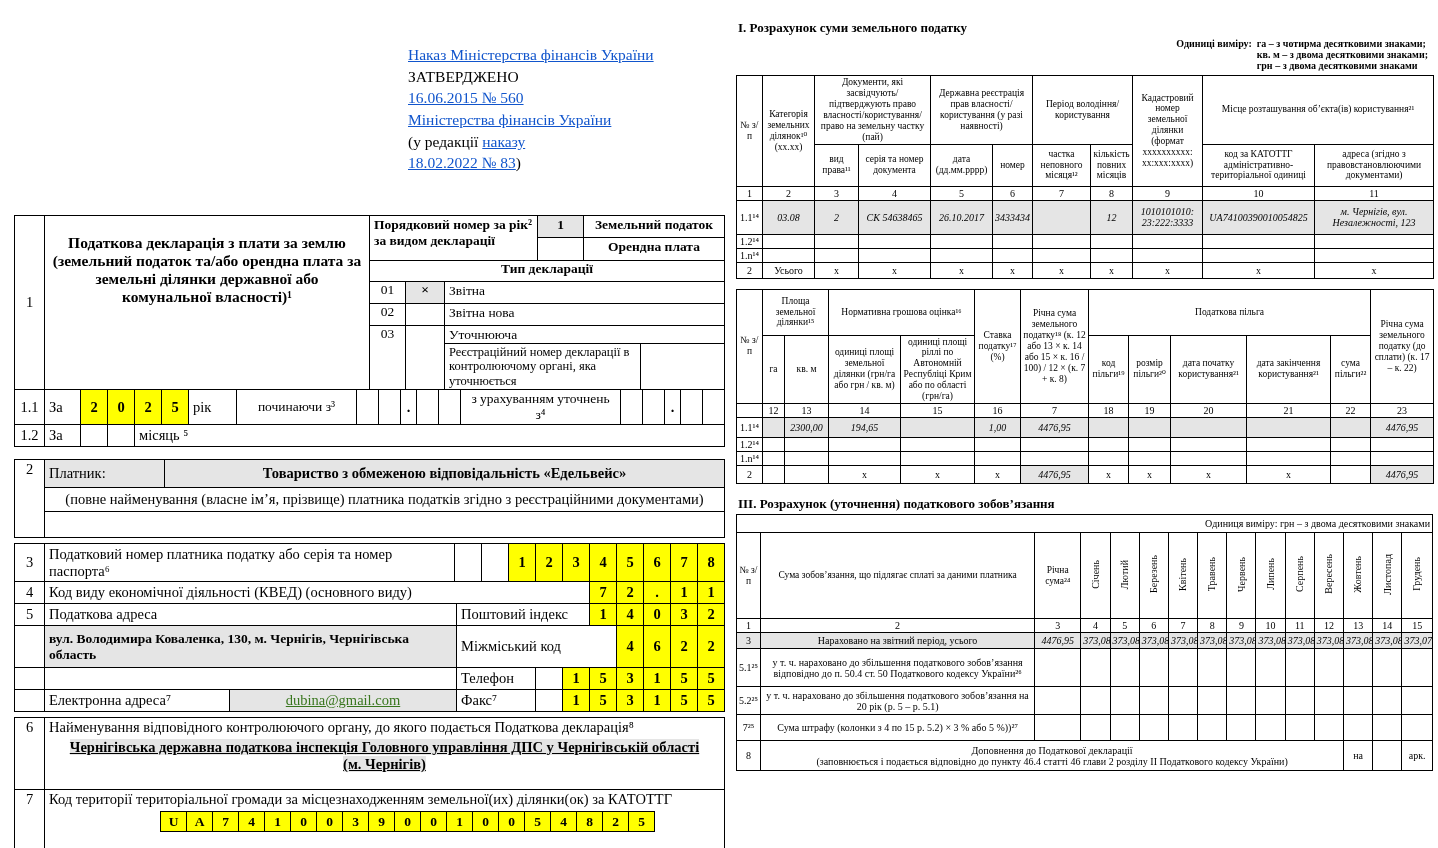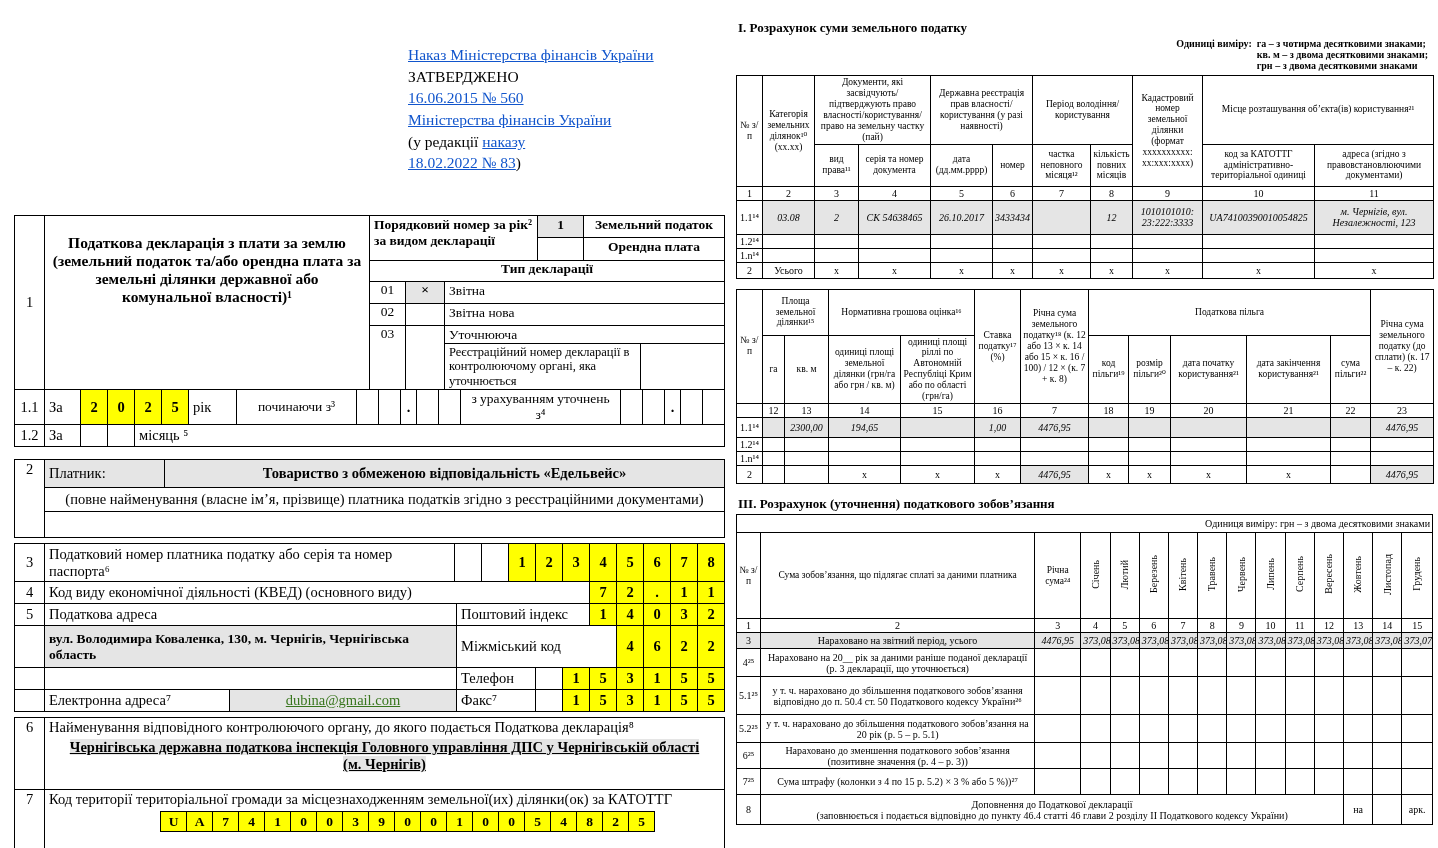--- a/index.html
+++ b/index.html
@@ -664,74 +664,40 @@
         <td class="yl val">373,08</td>
         <td class="yl val">373,08</td>
         <td class="yl val">373,08</td>
         <td class="yl val">373,08</td>
         <td class="yl val">373,08</td>
         <td class="yl val">373,08</td>
         <td class="yl val">373,08</td>
         <td class="yl val">373,08</td>
         <td class="yl val">373,07</td>
       </tr>
-      <tr style="height:28px">
-        <td>4²⁵</td>
-        <td class="lft">Нараховано на 20__ рік за даними раніше поданої декларації (р. 3 декларації, що уточнюється)</td>
-        <td></td>
-            <td></td>
-            <td></td>
-            <td></td>
-            <td></td>
-            <td></td>
-            <td></td>
-            <td></td>
-            <td></td>
-            <td></td>
-            <td></td>
-            <td></td>
-            <td></td>
-      </tr>
       <tr style="height:38px">
         <td>5.1²⁵</td>
         <td class="lft">у т. ч. нараховано до збільшення податкового зобов’язання відповідно до п. 50.4 ст. 50 Податкового кодексу України²⁶</td>
         <td></td>
             <td></td>
             <td></td>
             <td></td>
             <td></td>
             <td></td>
             <td></td>
             <td></td>
             <td></td>
             <td></td>
             <td></td>
             <td></td>
             <td></td>
       </tr>
       <tr style="height:28px">
         <td>5.2²⁵</td>
         <td class="lft">у т. ч. нараховано до збільшення податкового зобов’язання на 20 рік (р. 5 – р. 5.1)</td>
-        <td></td>
-            <td></td>
-            <td></td>
-            <td></td>
-            <td></td>
-            <td></td>
-            <td></td>
-            <td></td>
-            <td></td>
-            <td></td>
-            <td></td>
-            <td></td>
-            <td></td>
-      </tr>
-      <tr style="height:26px">
-        <td>6²⁵</td>
-        <td class="lft">Нараховано до зменшення податкового зобов’язання (позитивне значення (р. 4 – р. 3))</td>
         <td></td>
             <td></td>
             <td></td>
             <td></td>
             <td></td>
             <td></td>
             <td></td>
             <td></td>
             <td></td>
             <td></td>

